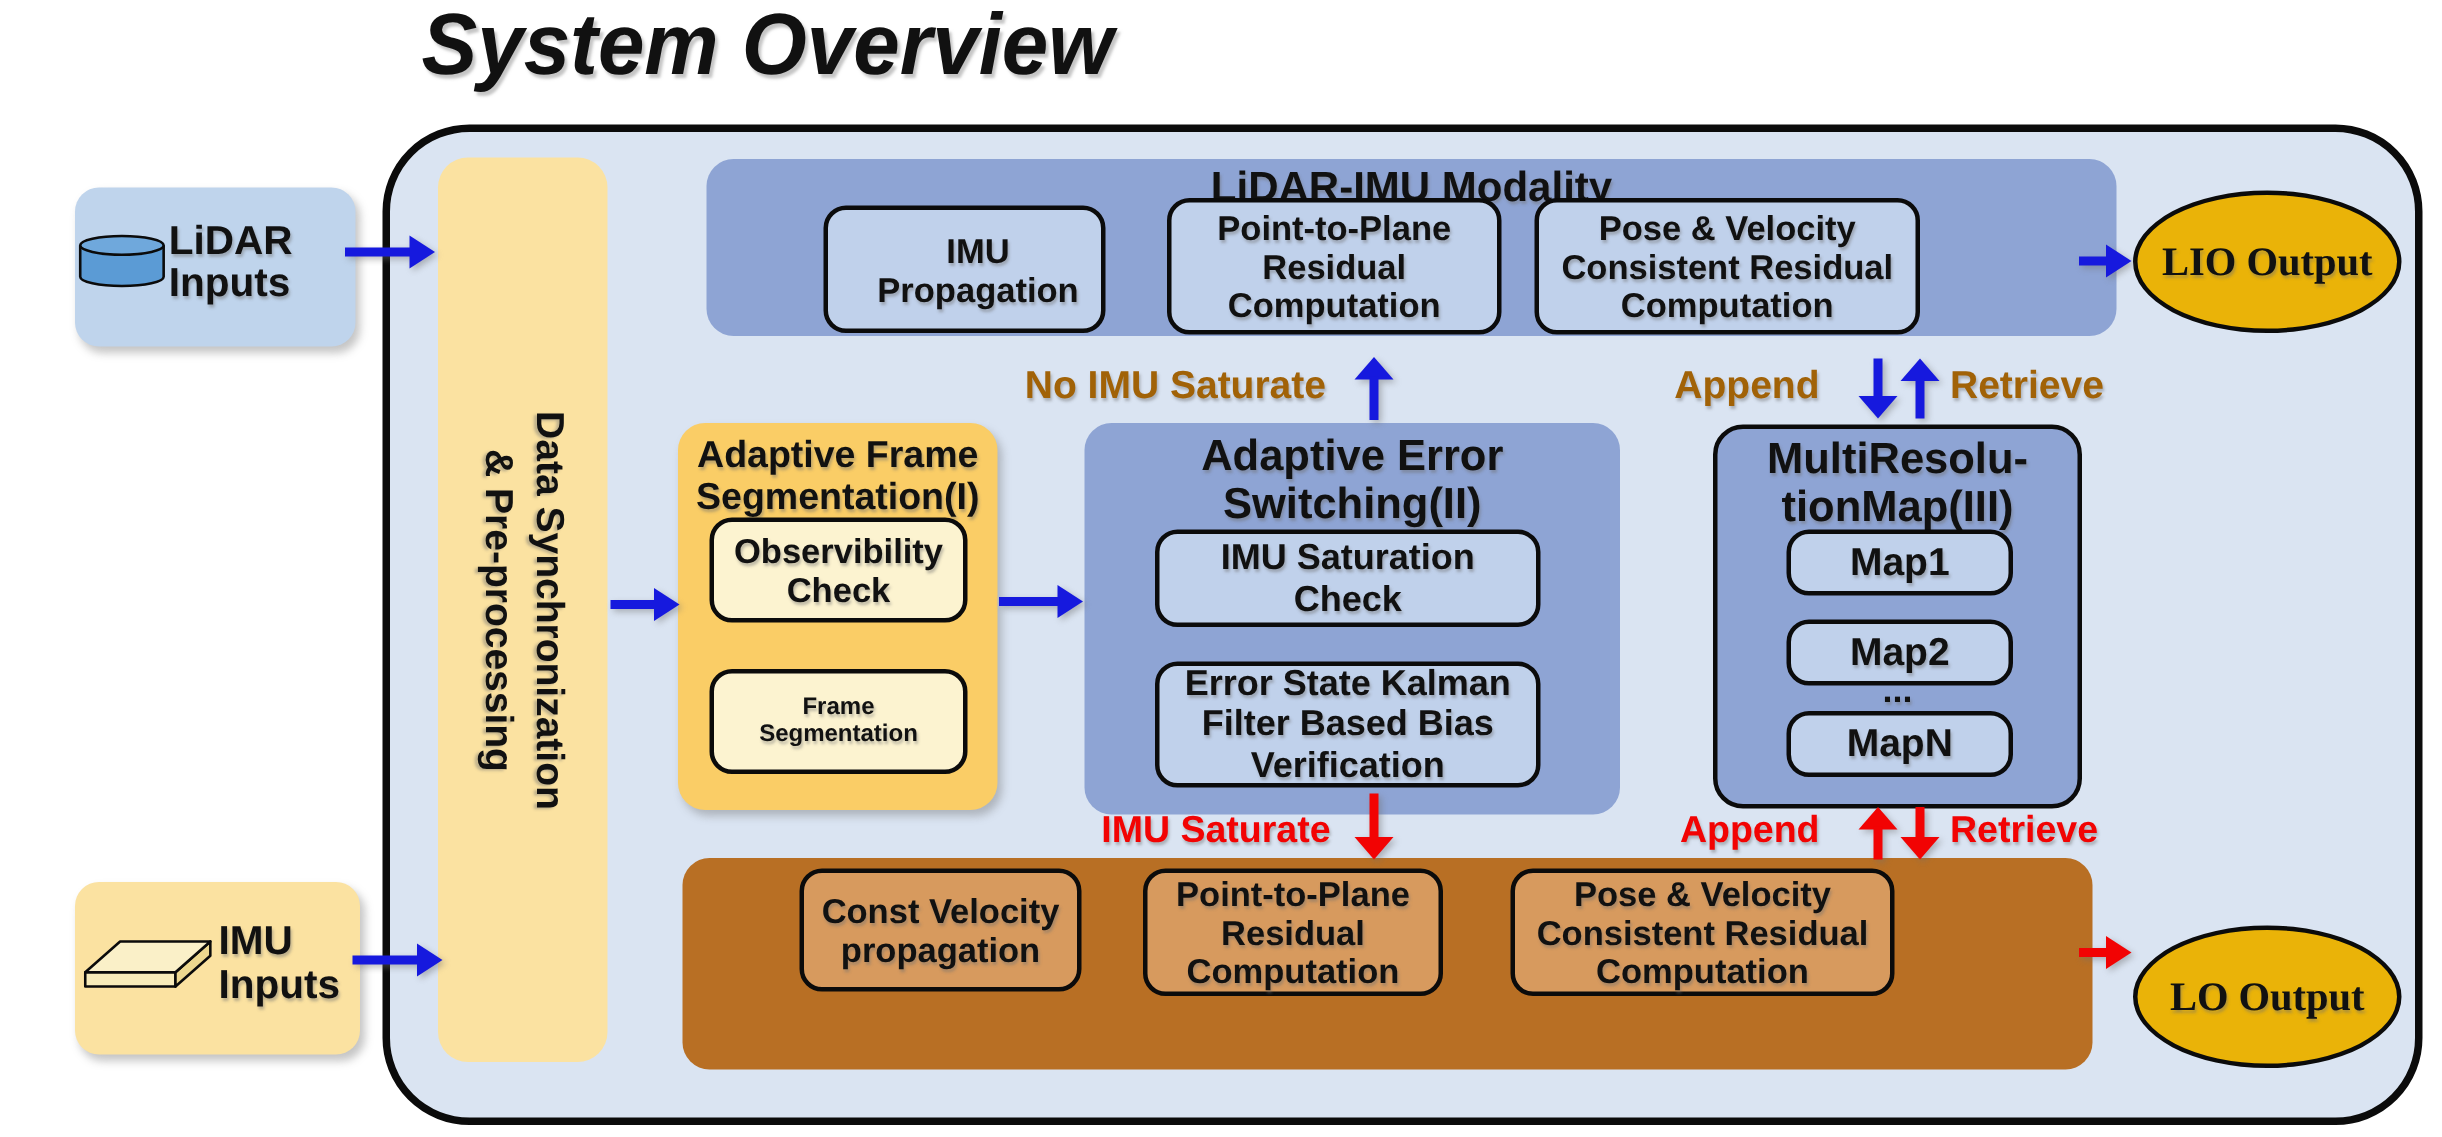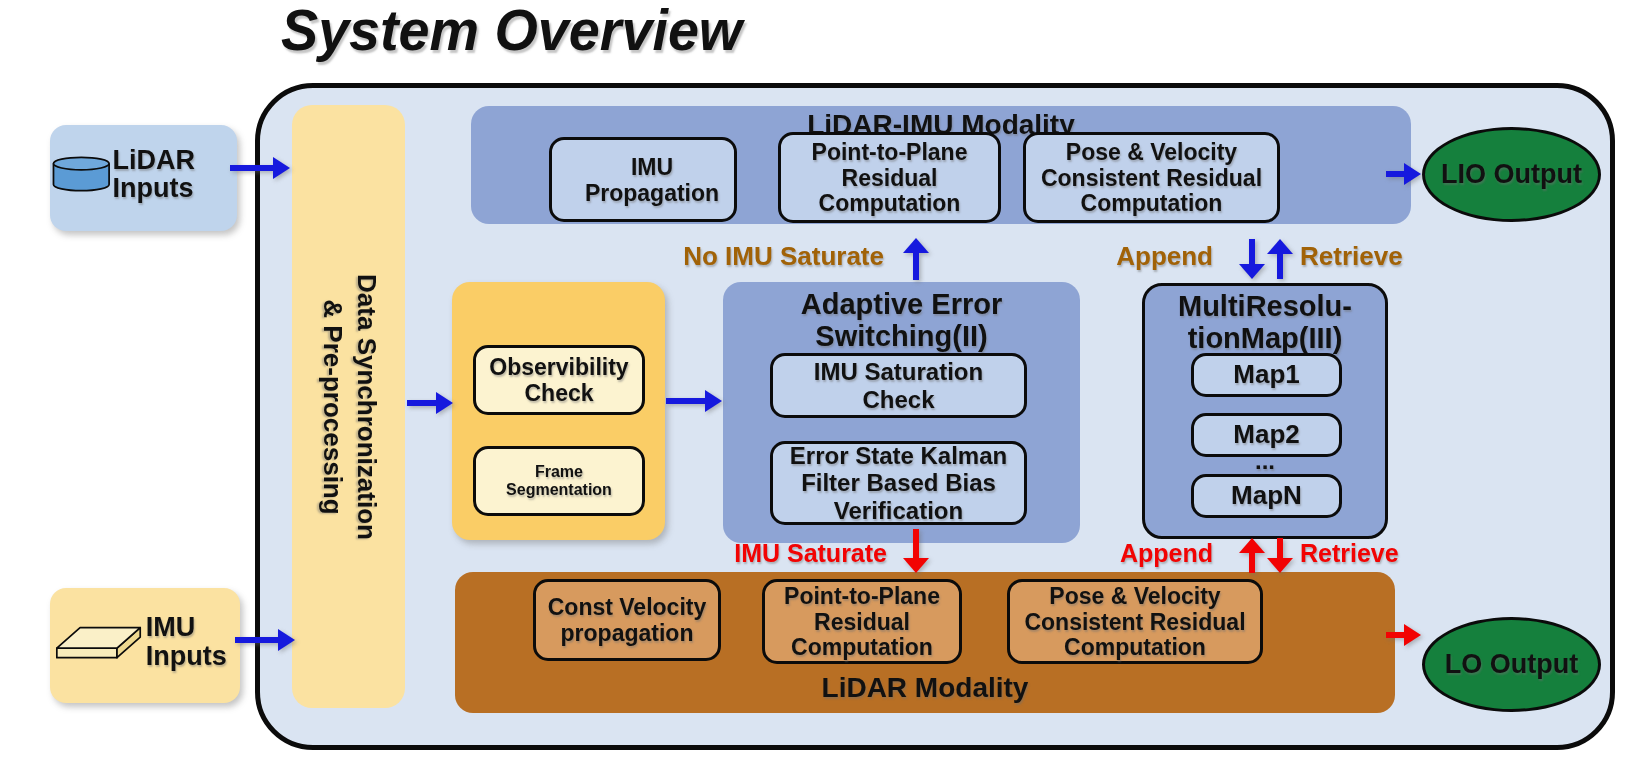--- a/index.html
+++ b/index.html
@@ -84,22 +84,22 @@
 
   
   .lm-block{left:195px;top:484px;width:940px;height:141px;}
   .lm-title{top:100px;font-size:28px;}
   .lm-box1{left:78px;top:7px;width:188px;height:82px;font-size:23px;}
   .lm-box2{left:307px;top:7px;width:200px;height:85px;font-size:23px;}
   .lm-box3{left:552px;top:7px;width:256px;height:85px;font-size:23px;}
 
   
   .ellipse{
-    box-sizing:border-box;width:179px;height:95px;background:#15803d;border:3px solid #0b0b0b;
-    border-radius:50%;display:flex;align-items:center;justify-content:center;font-size:27px;
+    box-sizing:border-box;width:179px;height:95px;background:#eab308;border:3px solid #0b0b0b;
+    border-radius:50%;display:flex;align-items:center;justify-content:center;font-size:27px;font-family:Liberation Serif, serif;
   }
   .lio-ellipse{left:1162px;top:39px;}
   .lo-ellipse{left:1162px;top:529px;}
 
   
   .flow-label{font-size:26px;line-height:1;}
   .blue-t{color:#a16207;}
   .red-t{color:#F20303;}
 
   
@@ -156,20 +156,22 @@
 Propagation</div>
       <div class="inner-box blue-inner lim-box2 ts pre">Point-to-Plane
 Residual
 Computation</div>
       <div class="inner-box blue-inner lim-box3 ts pre">Pose &amp; Velocity
 Consistent Residual
 Computation</div>
     </div>
 
     <div class="abs block gold-block afs-block bs">
+      <div class="block-title afs-title ts pre">Adaptive Frame
+Segmentation(I)</div>
       <div class="inner-box cream-inner afs-box1 ts pre">Observibility
 Check</div>
       <div class="inner-box cream-inner afs-box2 ts pre">Frame
 Segmentation</div>
     </div>
 
     <div class="abs block blue-block ams-block">
       <div class="block-title ams-title ts pre">Adaptive Error
 Switching(II)</div>
       <div class="inner-box blue-inner ams-box1 ts pre">IMU Saturation
@@ -190,21 +192,20 @@
 
     <div class="abs block brown-block lm-block">
       <div class="inner-box tan-inner lm-box1 ts pre">Const Velocity
 propagation</div>
       <div class="inner-box tan-inner lm-box2 ts pre">Point-to-Plane
 Residual
 Computation</div>
       <div class="inner-box tan-inner lm-box3 ts pre">Pose &amp; Velocity
 Consistent Residual
 Computation</div>
-      <div class="block-title lm-title ts">LiDAR Modality</div>
     </div>
 
     <div class="abs ellipse lio-ellipse">
       <span class="ts">LIO Output</span>
     </div>
     <div class="abs ellipse lo-ellipse">
       <span class="ts">LO Output</span>
     </div>
 
     <div class="abs flow-label blue-t ts" style="right:726px;top:155px;">No IMU Saturate</div>

